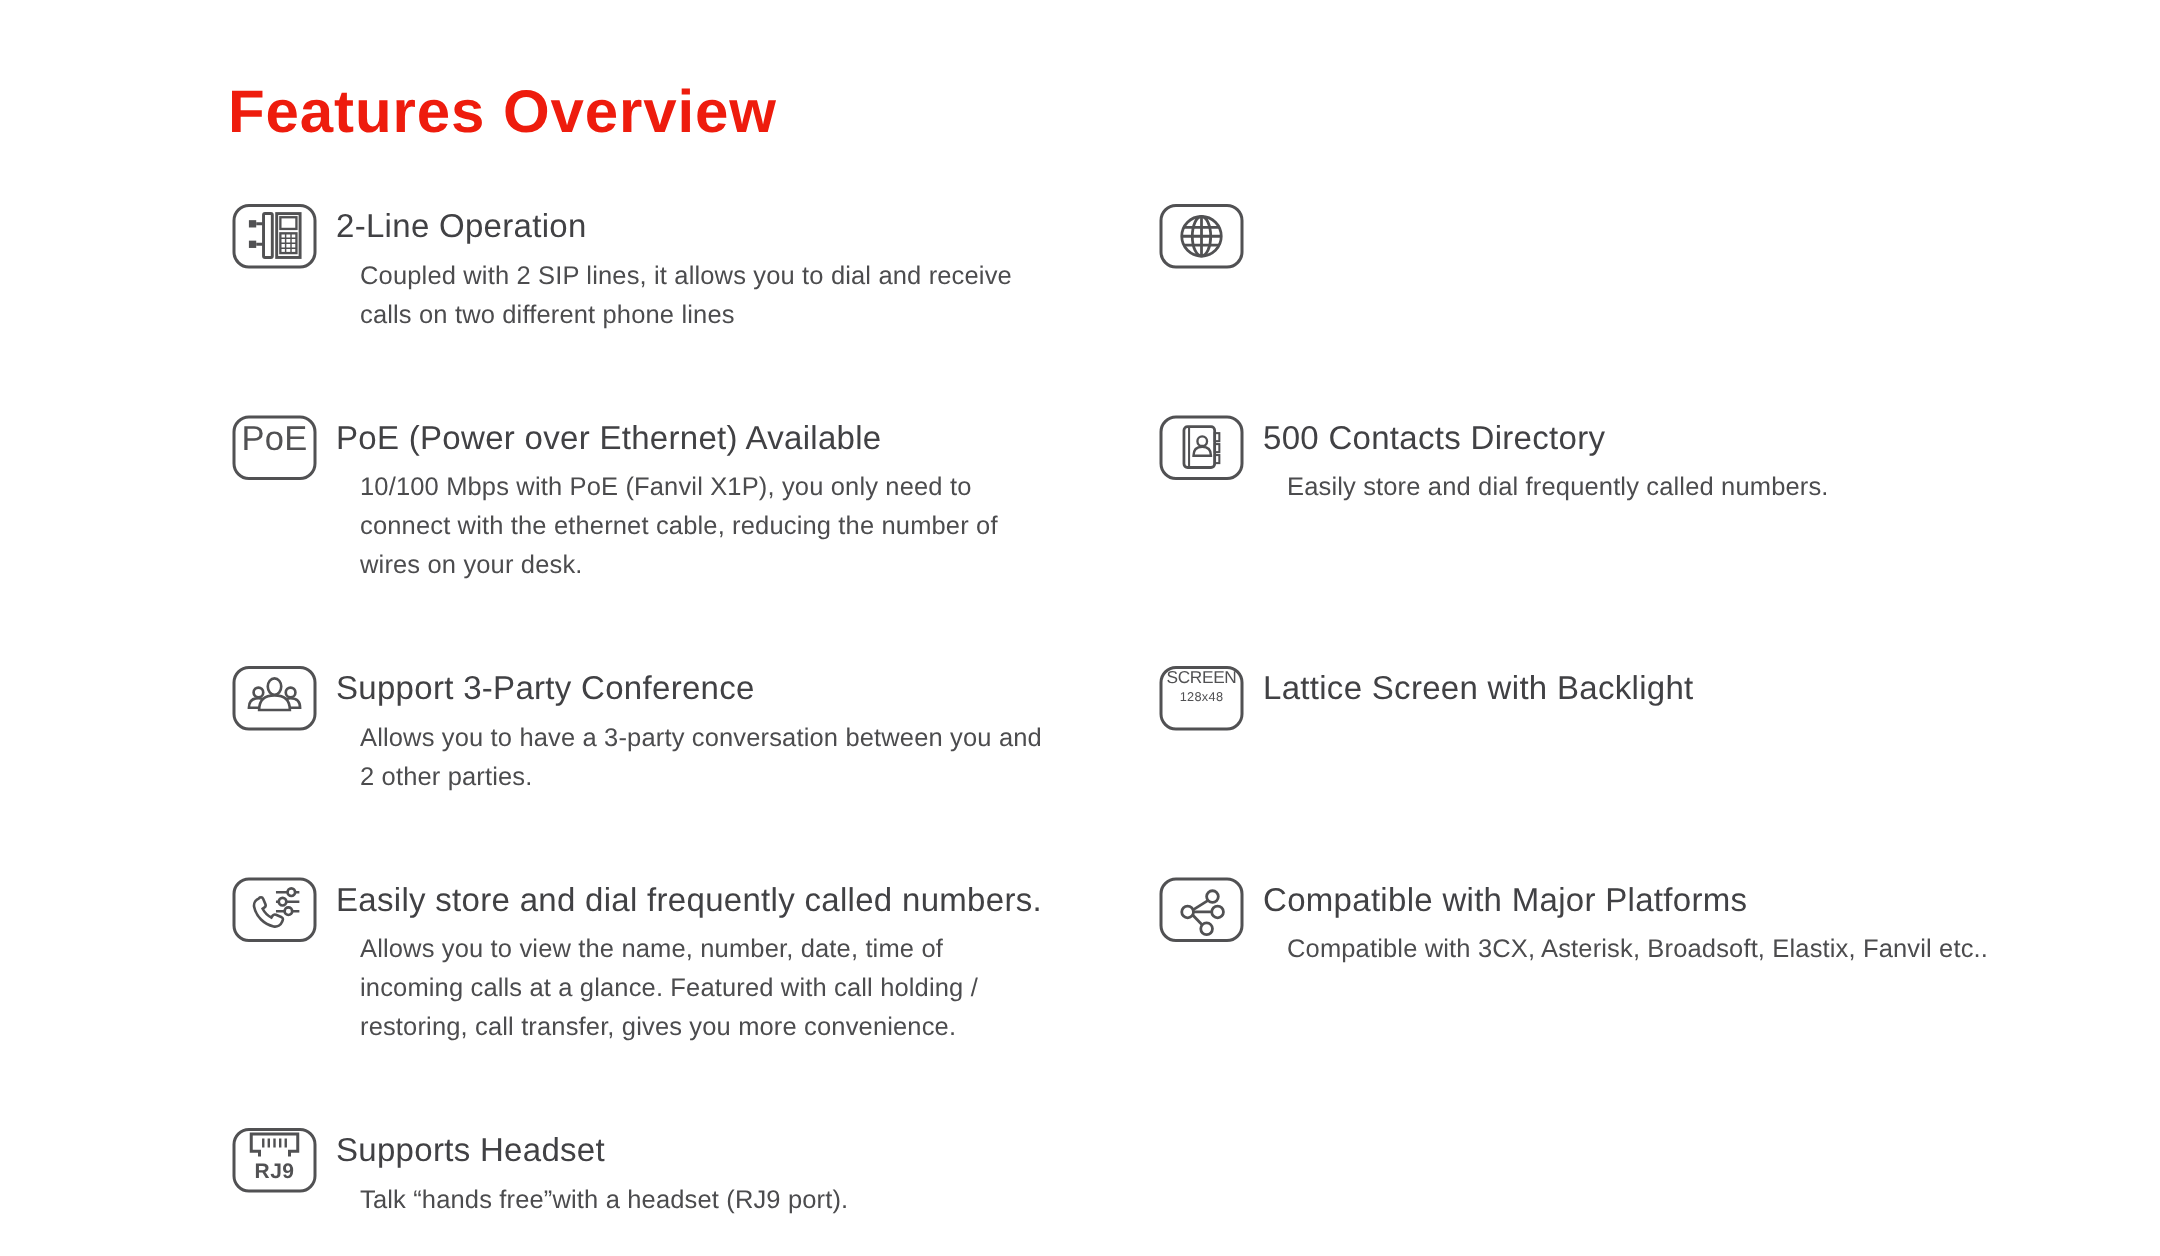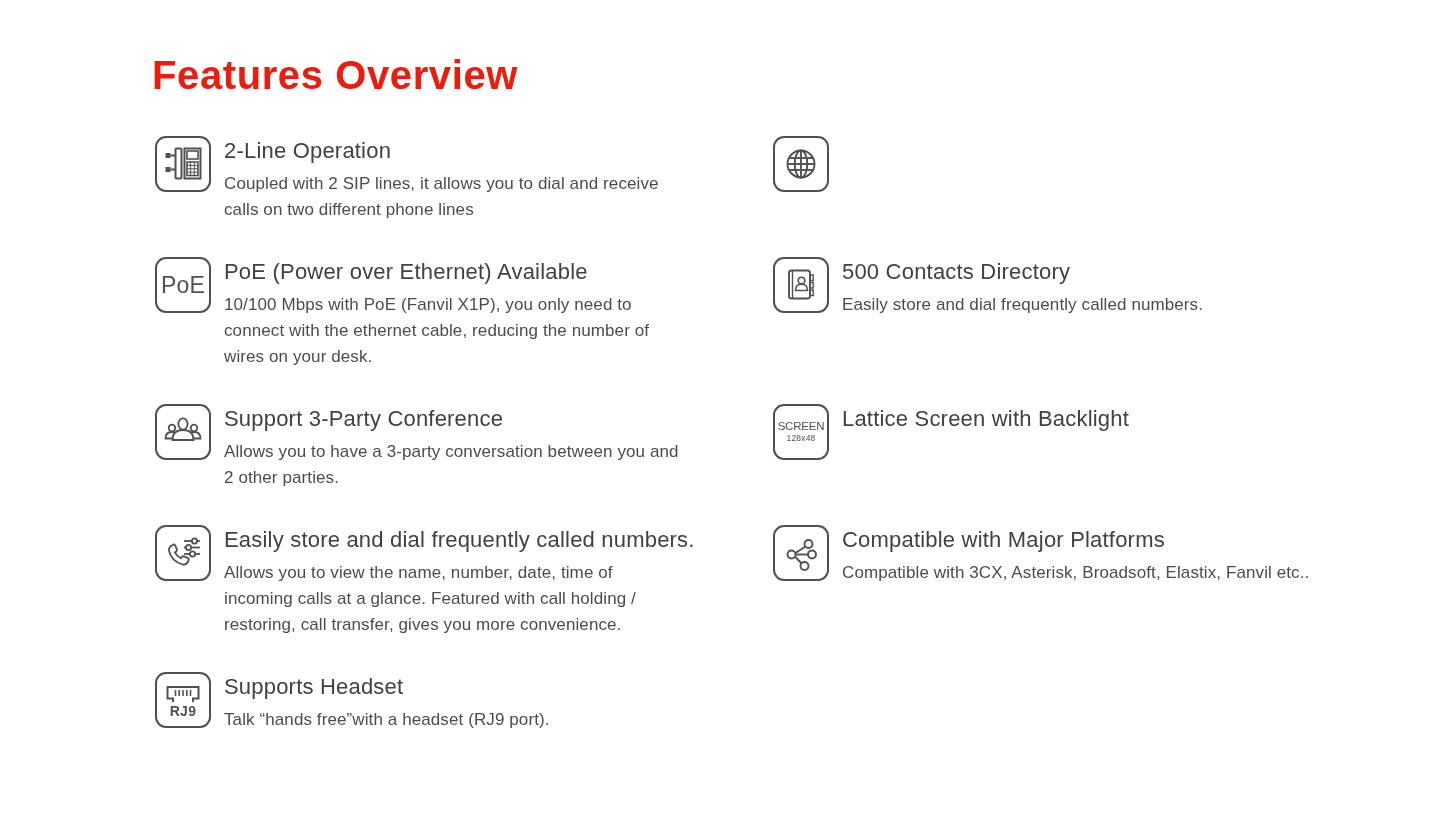--- a/index.html
+++ b/index.html
@@ -16,51 +16,52 @@
     margin: 52px 0 38px 152px;
     font-size: 40px;
     line-height: 46px;
     font-weight: 700;
     letter-spacing: 0.6px;
     color: #ee1c0d;
   }
   .features-grid {
     display: grid;
     grid-template-columns: 618px 640px;
-    row-gap: 34px;
+    row-gap: 54px;
     margin-left: 155px;
   }
   .feature { display: flex; gap: 13px; align-items: flex-start; }
   .icon-box {
     flex: none;
-    width: 56px; height: 56px;
+    width: 56px; height: 43px;
     border: 2px solid #515153;
     border-radius: 11px;
     display: flex; flex-direction: column;
-    align-items: center; justify-content: center;
+    align-items: center; justify-content: flex-start;
     color: #515153;
     background: #ffffff;
   }
   .icon-box svg { display: block; }
   .feature-text { min-width: 0; }
   .feature-title {
     font-size: 22px;
     line-height: 30px;
     font-weight: 400;
     letter-spacing: 0.2px;
     color: #414144;
     white-space: nowrap;
   }
   .feature-desc {
     margin-top: 5px;
     font-size: 17px;
     line-height: 26px;
     letter-spacing: 0.1px;
     color: #4c4c4e;
     white-space: pre;
+    margin-left: 16px;
   }
   .poe-text {
     font-size: 23px;
     font-weight: 400;
     letter-spacing: 0.2px;
   }
   .screen-text { font-size: 11.5px; letter-spacing: -0.2px; line-height: 13px; }
   .screen-sub  { font-size: 8.5px; font-weight: normal; line-height: 11px; letter-spacing: 0.2px; }
   .rj9-label   { font-size: 14px; font-weight: bold; line-height: 10px; margin-top: 3px; letter-spacing: 0.3px; }
 </style>

